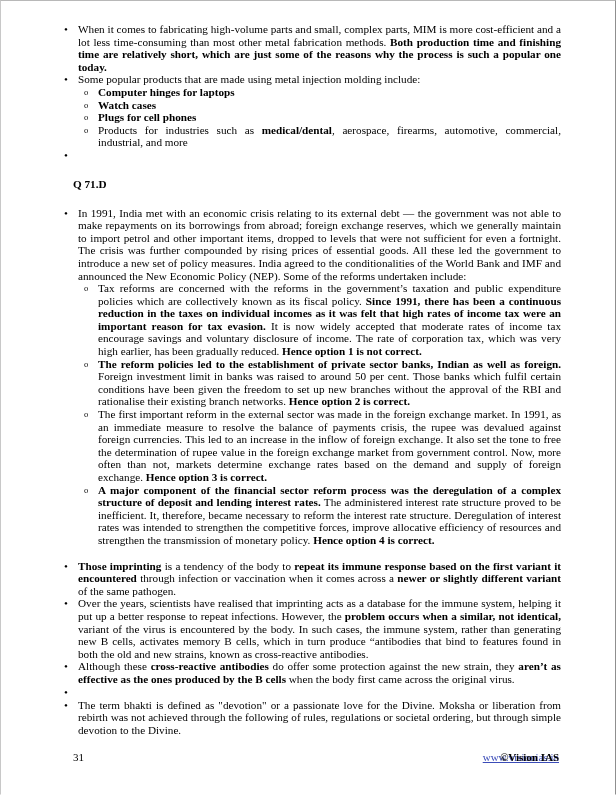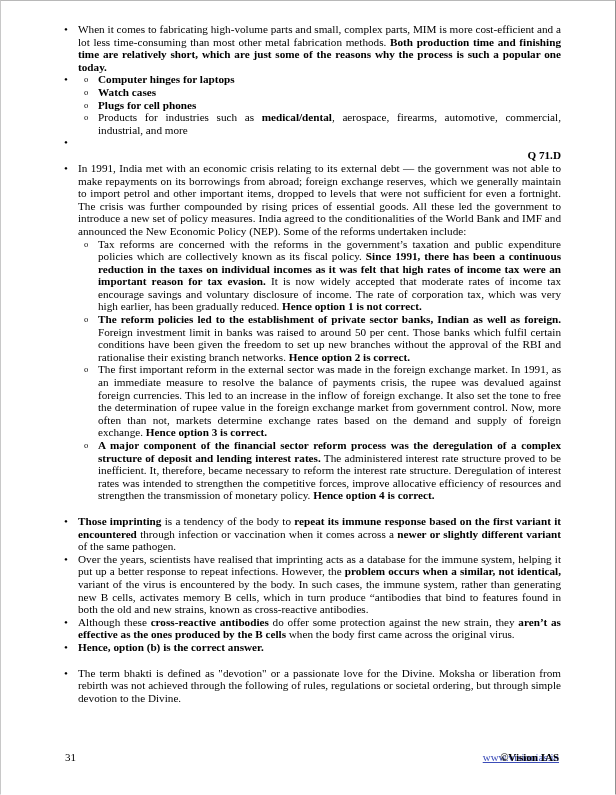--- a/index.html
+++ b/index.html
@@ -75,38 +75,37 @@
   }
   li.nojust { text-align: left; }
 
   b, .b { font-weight: bold; }
 
   
   .qhead {
     font-size: 11.2px;
     line-height: 12.6px;
     font-weight: bold;
-    margin: 0;
-    text-align: right;
+    margin: 16px;
   }
   .gap-before-q { height: 13px; }
 
   
   .footer {
     position: absolute;
     left: 56px;
     right: 56px;
     top: 748px;
     height: 16px;
     font-size: 11px;
     line-height: 16px;
   }
   .footer .pageno {
     position: absolute;
-    left: 8px;
+    left: 16px;
     top: 0;
   }
   .footer .site {
     position: absolute;
     left: 0;
     right: 0;
     top: 0;
     text-align: right;
     color: #3b4cb8;
     text-decoration: underline;
@@ -122,21 +121,21 @@
 <body>
 
 <div class="page">
   <div class="content">
 
     <ul class="lvl1">
       <li>
         <span class="bullet">•</span><span>When it comes to fabricating high-volume parts and small, complex parts, MIM is more cost-efficient and a lot less time-consuming than most other metal fabrication methods. </span><b>Both production time and finishing time are relatively short, which are just some of the reasons why the process is such a popular one today.</b>
       </li>
       <li class="nojust">
-        <span class="bullet">•</span>
+        <span class="bullet">•</span><span>Some popular products that are made using metal injection molding include:</span>
         <ul class="lvl2">
           <li class="nojust">
             <span class="bullet">o</span><b>Computer hinges for laptops</b>
           </li>
           <li class="nojust">
             <span class="bullet">o</span><b>Watch cases</b>
           </li>
           <li class="nojust">
             <span class="bullet">o</span><b>Plugs for cell phones</b>
           </li>
@@ -179,21 +178,21 @@
       <li>
         <span class="bullet">•</span><b>Those imprinting</b><span> is a tendency of the body to </span><b>repeat its immune response based on the first variant it encountered</b><span> through infection or vaccination when it comes across a </span><b>newer or slightly different variant</b><span> of the same pathogen.</span>
       </li>
       <li>
         <span class="bullet">•</span><span>Over the years, scientists have realised that imprinting acts as a database for the immune system, helping it put up a better response to repeat infections. However, the </span><b>problem occurs when a similar, not identical,</b><span> variant of the virus is encountered by the body. In such cases, the immune system, rather than generating new B cells, activates memory B cells, which in turn produce “antibodies that bind to features found in both the old and new strains, known as cross-reactive antibodies.</span>
       </li>
       <li>
         <span class="bullet">•</span><span>Although these </span><b>cross-reactive antibodies</b><span> do offer some protection against the new strain, they </span><b>aren’t as effective as the ones produced by the B cells</b><span> when the body first came across the original virus.</span>
       </li>
       <li class="nojust">
-        <span class="bullet">•</span><b>Hence, option (b) is the correct answer.</b>
+        <span class="bullet">•</span>
       </li>
     </ul>
 
     <div class="gap-before-q"></div>
 
     <ul class="lvl1">
       <li>
         <span class="bullet">•</span><span>The term bhakti is defined as "devotion" or a passionate love for the Divine. Moksha or liberation from rebirth was not achieved through the following of rules, regulations or societal ordering, but through simple devotion to the Divine.</span>
       </li>
     </ul>

